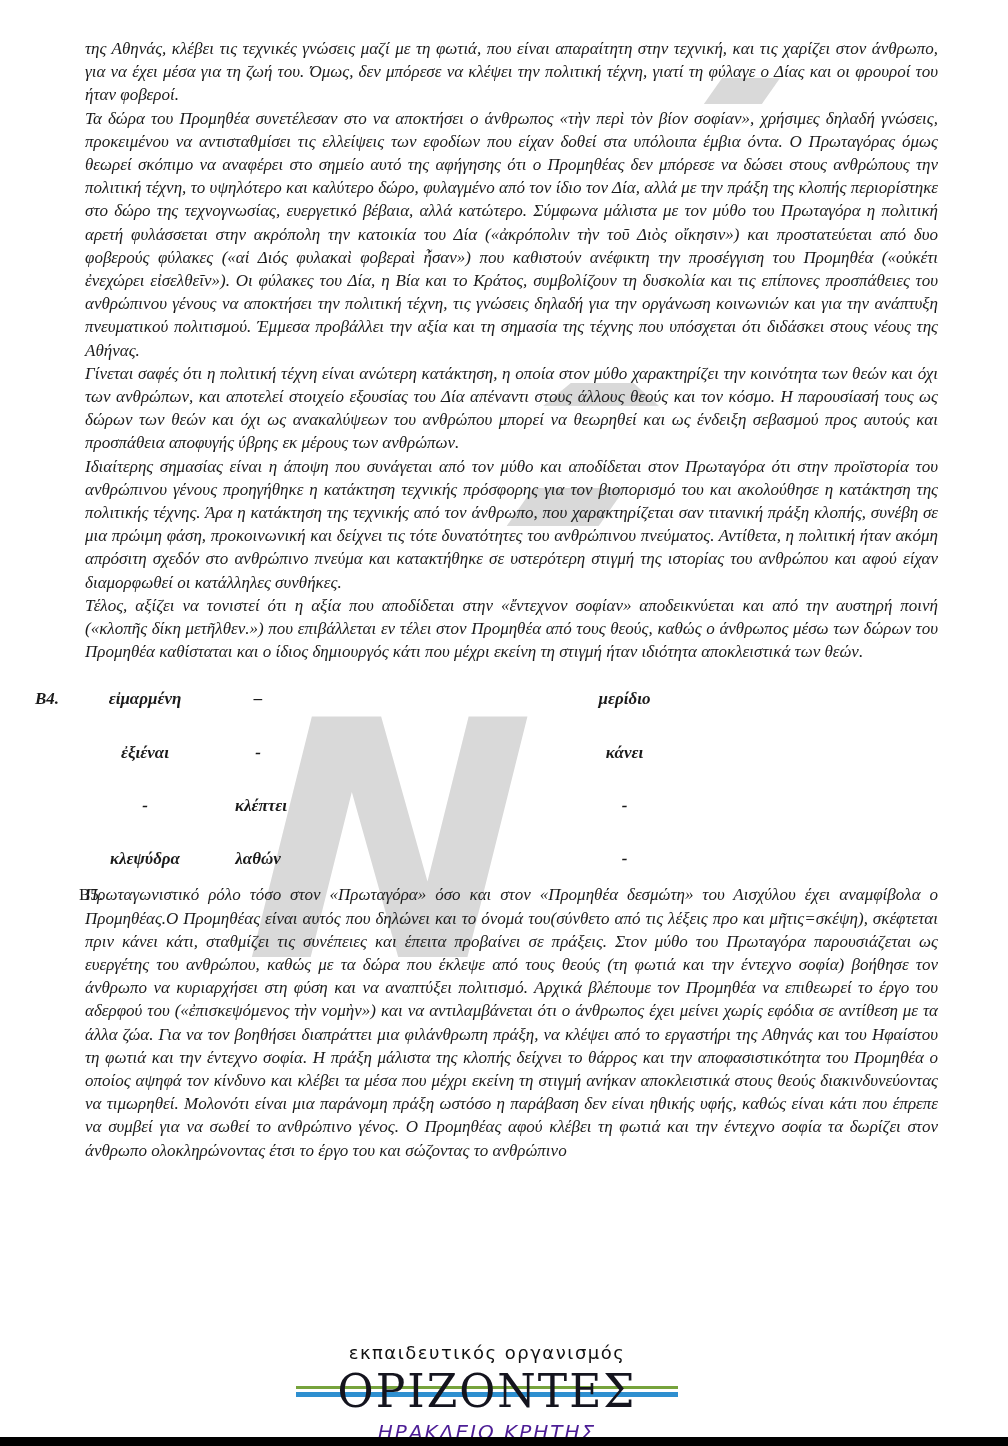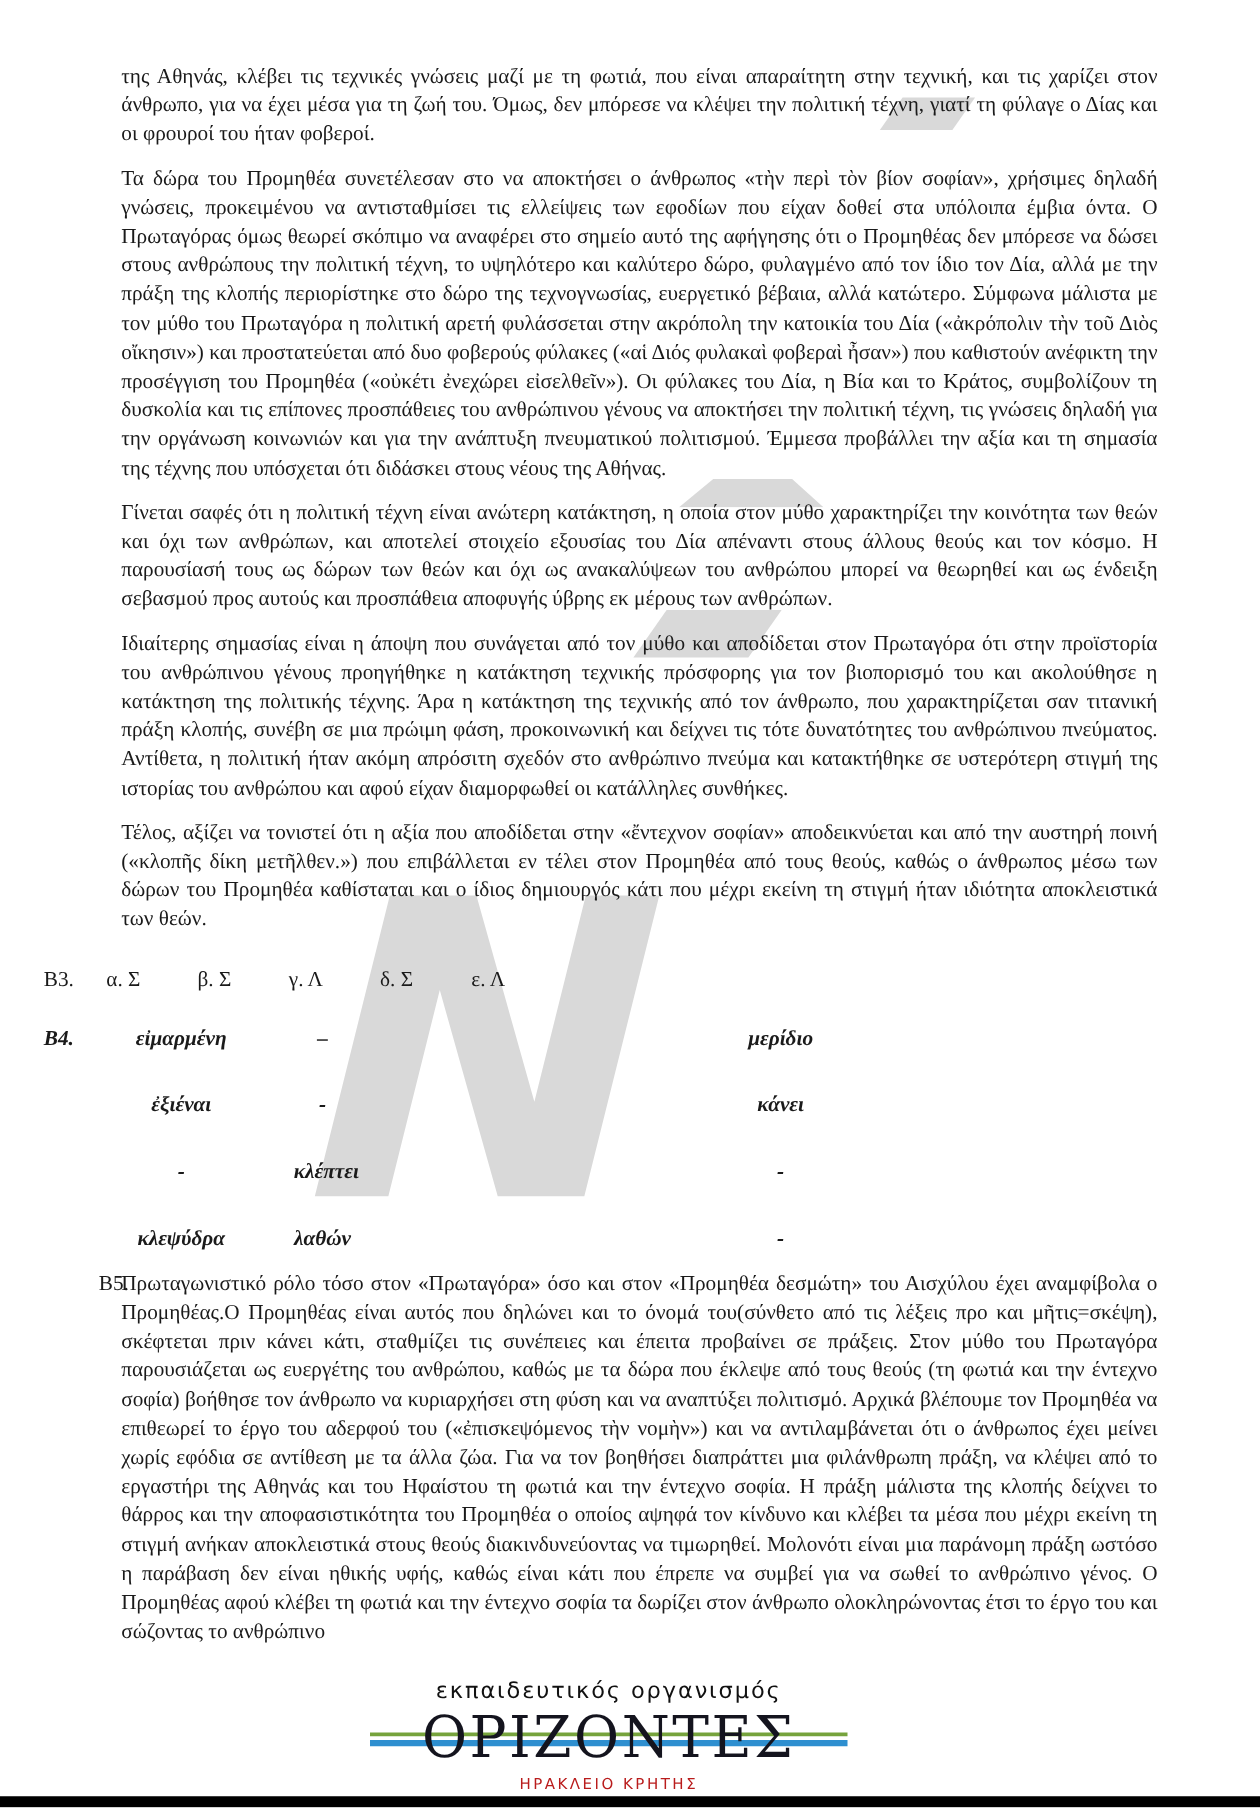--- a/index.html
+++ b/index.html
@@ -25,21 +25,21 @@
     font-size:330px; line-height:1; font-weight:bold;
     color:#d9d9d9; transform:skewX(-14deg);
     user-select:none;
   }
 
   
   .content {
     position:absolute; left:85px; top:37px; width:853px; z-index:1;
     font-size:17px; line-height:23.2px; text-align:justify;
   }
-  .par { margin:12px; }
+  .par { margin:0;font-style:italic; }
 
   .qblock { position:relative; }
   .qlabel { position:absolute; left:-50px; top:0; white-space:nowrap; }
   .qlabel.bold { font-weight:normal;margin-left:44px; }
   .qlabel.bolditalic { font-weight:bold; font-style:italic; }
 
   .b3-row { margin-top:25px; display:flex; text-align:left; }
   .b3-item { width:73px; white-space:nowrap; }
 
   .b4-block { margin-top:24px; text-align:center; }
@@ -66,21 +66,21 @@
   .logo-line.blue  { top:27px; height:5px; background:#2e8fd0; }
   .logo-text {
     position:relative; z-index:1;
     font-family:"DejaVu Serif", serif;
     font-size:44px; line-height:52px; letter-spacing:2px;
     color:#14141e; transform:scaleY(1.05);
   }
   .location {
     margin-top:3px;
     font-family:"DejaVu Sans", sans-serif;
-    font-size:12px; letter-spacing:2px; color:#b91c1c;
+    font-size:20px; letter-spacing:2px; color:#4c1d95;font-style:italic;
   }
 
   .bottom-bar {
     position:absolute; left:0; bottom:0; width:100%; height:9px;
     background:#000000; z-index:2;
   }
 </style>
 </head>
 <body>
 
@@ -91,28 +91,20 @@
   <div class="wm wm-c"></div>
   <div class="wm-letter">Ν</div>
 
   <div class="content">
     <p class="par">της Αθηνάς, κλέβει τις τεχνικές γνώσεις μαζί με τη φωτιά, που είναι απαραίτητη στην τεχνική, και τις χαρίζει στον άνθρωπο, για να έχει μέσα για τη ζωή του. Όμως, δεν μπόρεσε να κλέψει την πολιτική τέχνη, γιατί τη φύλαγε ο Δίας και οι φρουροί του ήταν φοβεροί.</p>
     <p class="par">Τα δώρα του Προμηθέα συνετέλεσαν στο να αποκτήσει ο άνθρωπος «τὴν περὶ τὸν βίον σοφίαν», χρήσιμες δηλαδή γνώσεις, προκειμένου να αντισταθμίσει τις ελλείψεις των εφοδίων που είχαν δοθεί στα υπόλοιπα έμβια όντα. Ο Πρωταγόρας όμως θεωρεί σκόπιμο να αναφέρει στο σημείο αυτό της αφήγησης ότι ο Προμηθέας δεν μπόρεσε να δώσει στους ανθρώπους την πολιτική τέχνη, το υψηλότερο και καλύτερο δώρο, φυλαγμένο από τον ίδιο τον Δία, αλλά με την πράξη της κλοπής περιορίστηκε στο δώρο της τεχνογνωσίας, ευεργετικό βέβαια, αλλά κατώτερο. Σύμφωνα μάλιστα με τον μύθο του Πρωταγόρα η πολιτική αρετή φυλάσσεται στην ακρόπολη την κατοικία του Δία («ἀκρόπολιν τὴν τοῦ Διὸς οἴκησιν») και προστατεύεται από δυο φοβερούς φύλακες («αἱ Διός φυλακαὶ φοβεραὶ ἦσαν») που καθιστούν ανέφικτη την προσέγγιση του Προμηθέα («οὐκέτι ἐνεχώρει εἰσελθεῖν»). Οι φύλακες του Δία, η Βία και το Κράτος, συμβολίζουν τη δυσκολία και τις επίπονες προσπάθειες του ανθρώπινου γένους να αποκτήσει την πολιτική τέχνη, τις γνώσεις δηλαδή για την οργάνωση κοινωνιών και για την ανάπτυξη πνευματικού πολιτισμού. Έμμεσα προβάλλει την αξία και τη σημασία της τέχνης που υπόσχεται ότι διδάσκει στους νέους της Αθήνας.</p>
     <p class="par">Γίνεται σαφές ότι η πολιτική τέχνη είναι ανώτερη κατάκτηση, η οποία στον μύθο χαρακτηρίζει την κοινότητα των θεών και όχι των ανθρώπων, και αποτελεί στοιχείο εξουσίας του Δία απέναντι στους άλλους θεούς και τον κόσμο. Η παρουσίασή τους ως δώρων των θεών και όχι ως ανακαλύψεων του ανθρώπου μπορεί να θεωρηθεί και ως ένδειξη σεβασμού προς αυτούς και προσπάθεια αποφυγής ύβρης εκ μέρους των ανθρώπων.</p>
     <p class="par">Ιδιαίτερης σημασίας είναι η άποψη που συνάγεται από τον μύθο και αποδίδεται στον Πρωταγόρα ότι στην προϊστορία του ανθρώπινου γένους προηγήθηκε η κατάκτηση τεχνικής πρόσφορης για τον βιοπορισμό του και ακολούθησε η κατάκτηση της πολιτικής τέχνης. Άρα η κατάκτηση της τεχνικής από τον άνθρωπο, που χαρακτηρίζεται σαν τιτανική πράξη κλοπής, συνέβη σε μια πρώιμη φάση, προκοινωνική και δείχνει τις τότε δυνατότητες του ανθρώπινου πνεύματος. Αντίθετα, η πολιτική ήταν ακόμη απρόσιτη σχεδόν στο ανθρώπινο πνεύμα και κατακτήθηκε σε υστερότερη στιγμή της ιστορίας του ανθρώπου και αφού είχαν διαμορφωθεί οι κατάλληλες συνθήκες.</p>
     <p class="par">Τέλος, αξίζει να τονιστεί ότι η αξία που αποδίδεται στην «ἔντεχνον σοφίαν» αποδεικνύεται και από την αυστηρή ποινή («κλοπῆς δίκη μετῆλθεν.») που επιβάλλεται εν τέλει στον Προμηθέα από τους θεούς, καθώς ο άνθρωπος μέσω των δώρων του Προμηθέα καθίσταται και ο ίδιος δημιουργός κάτι που μέχρι εκείνη τη στιγμή ήταν ιδιότητα αποκλειστικά των θεών.</p>
 
-    <div class="qblock b3-row">
-      <span class="qlabel">Β3.</span>
-      <span class="b3-item">α. Σ</span>
-      <span class="b3-item">β. Σ</span>
-      <span class="b3-item">γ. Λ</span>
-      <span class="b3-item">δ. Σ</span>
-      <span class="b3-item">ε. Λ</span>
-    </div>
 
     <div class="qblock b4-block">
       <span class="qlabel bolditalic">Β4.</span>
       <div class="b4-grid">
         <span>εἰμαρμένη</span>
         <span>–</span>
         <span>μερίδιο</span>
 
         <span>ἐξιέναι</span>
         <span>-</span>

